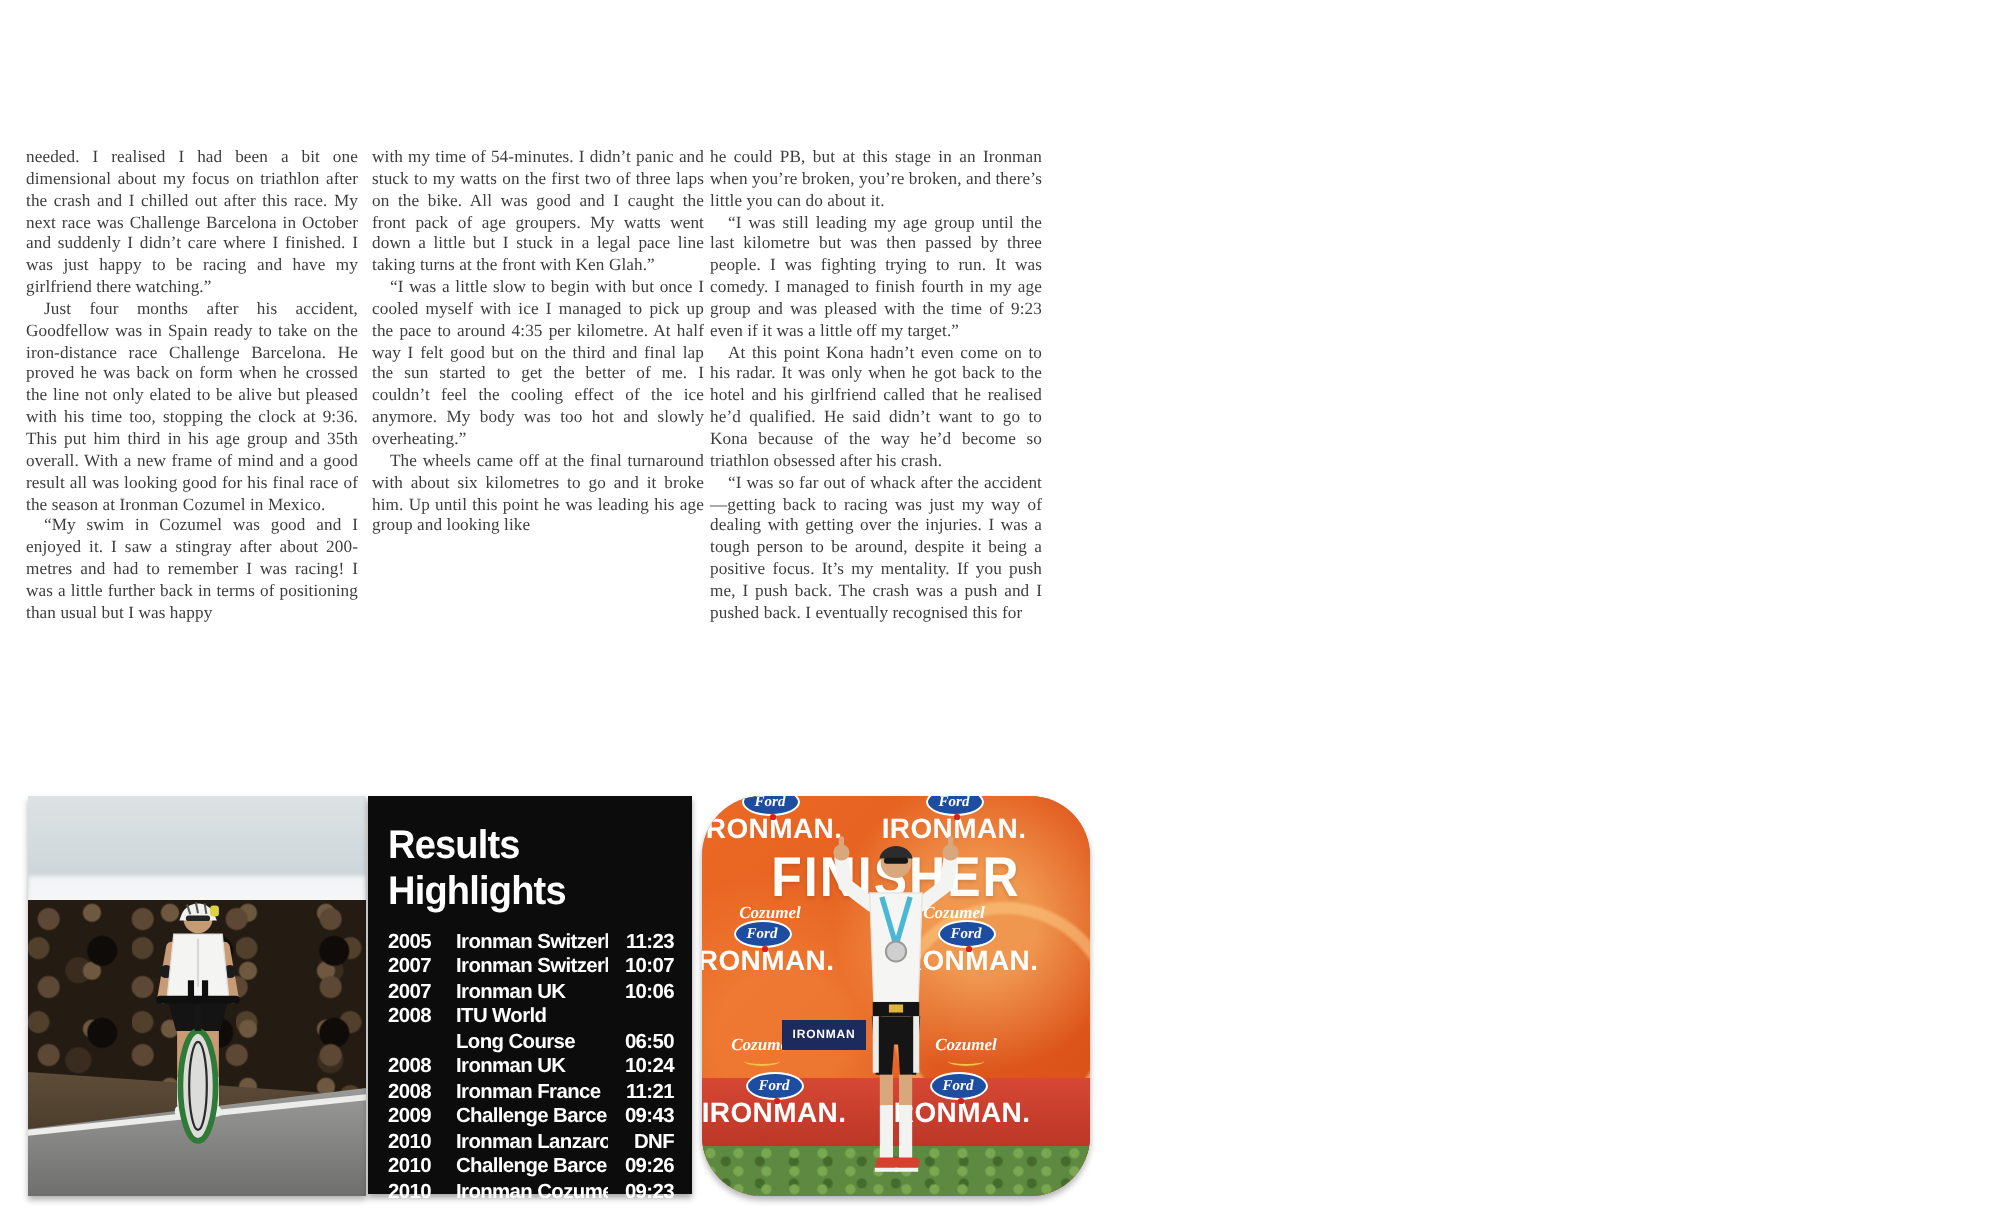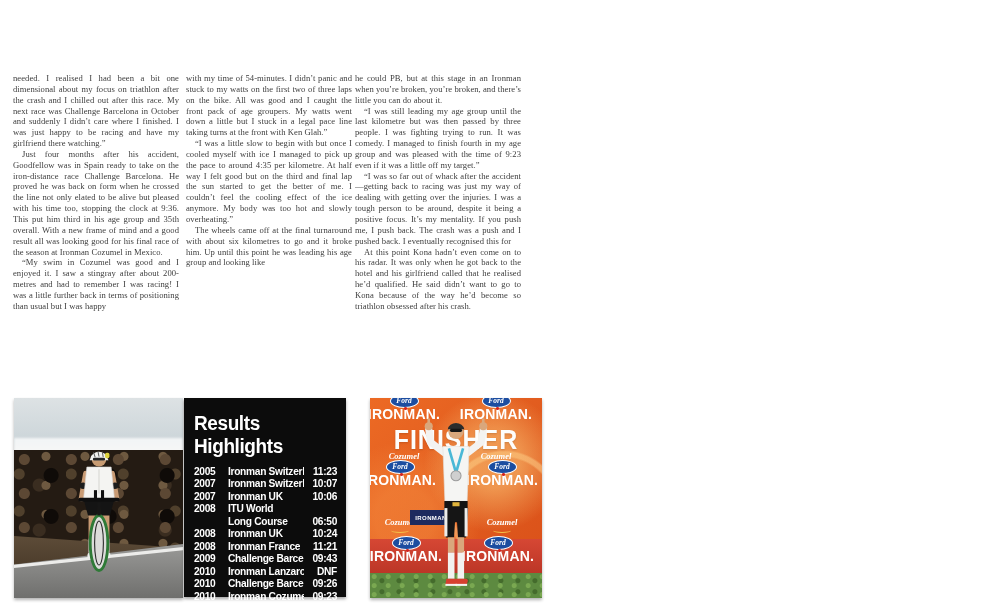--- a/index.html
+++ b/index.html
@@ -42,21 +42,21 @@
   .dirt{left:0;right:0;top:138px;height:34px;
         background:linear-gradient(#5d4c38,#4a3b2a);
         clip-path:polygon(0 0,100% 35%,100% 100%,0 100%);}
   .road{left:0;right:0;bottom:0;height:54px;
         background:linear-gradient(#9a9a98,#6f6f6d);
         clip-path:polygon(0 38%,100% 0,100% 100%,0 100%);}
   .road-line{left:-6px;right:-6px;top:158px;height:3px;background:#ececea;
              transform:rotate(-6deg);}
   .cyclist-svg{position:absolute;left:50%;top:22px;transform:translateX(-50%);}
   
-  #photo-finisher{left:370px;width:172px;}
+  #photo-finisher{left:351px;width:194px;border-radius:30px;}
   .orange-bg{left:0;right:0;top:0;bottom:0;
      background:
        radial-gradient(circle at 72% 32%,rgba(252,200,120,.55) 0 14%,transparent 38%),
        radial-gradient(circle at 20% 60%,rgba(250,150,70,.45) 0 16%,transparent 42%),
        radial-gradient(circle at 78% 55%,transparent 50px,rgba(255,214,150,.5) 52px 56px,transparent 58px),
        linear-gradient(135deg,#ec6a24 0%,#e05a1e 55%,#d94f18 100%);}
   .finisher-word{position:absolute;top:27px;left:0;right:0;text-align:center;
      font-family:"Liberation Sans",sans-serif;font-weight:bold;font-size:25px;
      color:#fdfdfc;letter-spacing:1px;transform:scaleY(1.12);text-shadow:0 1px 2px rgba(0,0,0,.15);}
   .logo{position:absolute;display:flex;flex-direction:column;align-items:center;width:56px;}
@@ -94,22 +94,22 @@
       <p class="ind">“My swim in Cozumel was good and I enjoyed it. I saw a stingray after about 200-metres and had to remember I was racing! I was a little further back in terms of positioning than usual but I was happy</p>
     </div>
     <div class="col" id="col2">
       <p>with my time of 54-minutes. I didn’t panic and stuck to my watts on the first two of three laps on the bike. All was good and I caught the front pack of age groupers. My watts went down a little but I stuck in a legal pace line taking turns at the front with Ken Glah.”</p>
       <p class="ind">“I was a little slow to begin with but once I cooled myself with ice I managed to pick up the pace to around 4:35 per kilometre. At half way I felt good but on the third and final lap the sun started to get the better of me. I couldn’t feel the cooling effect of the ice anymore. My body was too hot and slowly overheating.”</p>
       <p class="ind">The wheels came off at the final turnaround with about six kilometres to go and it broke him. Up until this point he was leading his age group and looking like</p>
     </div>
     <div class="col" id="col3">
       <p>he could PB, but at this stage in an Ironman when you’re broken, you’re broken, and there’s little you can do about it.</p>
       <p class="ind">“I was still leading my age group until the last kilometre but was then passed by three people. I was fighting trying to run. It was comedy. I managed to finish fourth in my age group and was pleased with the time of 9:23 even if it was a little off my target.”</p>
+      <p class="ind">At this point Kona hadn’t even come on to his radar. It was only when he got back to the hotel and his girlfriend called that he realised he’d qualified. He said didn’t want to go to Kona because of the way he’d become so triathlon obsessed after his crash.</p>
       <p class="ind">“I was so far out of whack after the accident—getting back to racing was just my way of dealing with getting over the injuries. I was a tough person to be around, despite it being a positive focus. It’s my mentality. If you push me, I push back. The crash was a push and I pushed back. I eventually recognised this for</p>
-      <p class="ind">At this point Kona hadn’t even come on to his radar. It was only when he got back to the hotel and his girlfriend called that he realised he’d qualified. He said didn’t want to go to Kona because of the way he’d become so triathlon obsessed after his crash.</p>
     </div>
   </div>
 
   <figure class="photo" id="photo-cyclist" style="margin:0">
     <div class="layer sky"></div>
     <div class="layer haze"></div>
     <div class="layer rocks"></div>
     <div class="layer dirt"></div>
     <div class="layer road"></div>
     <div class="layer road-line"></div>

